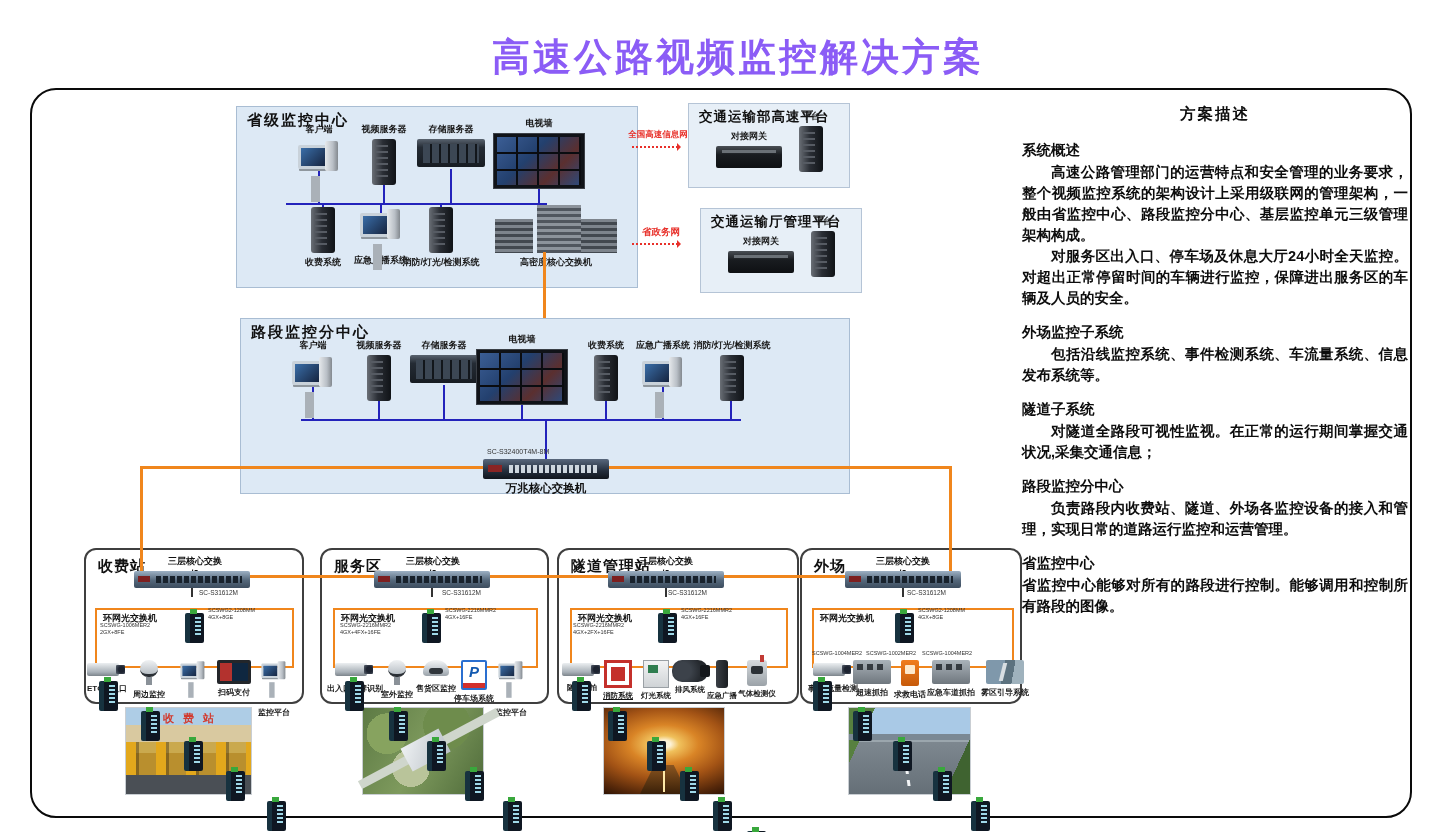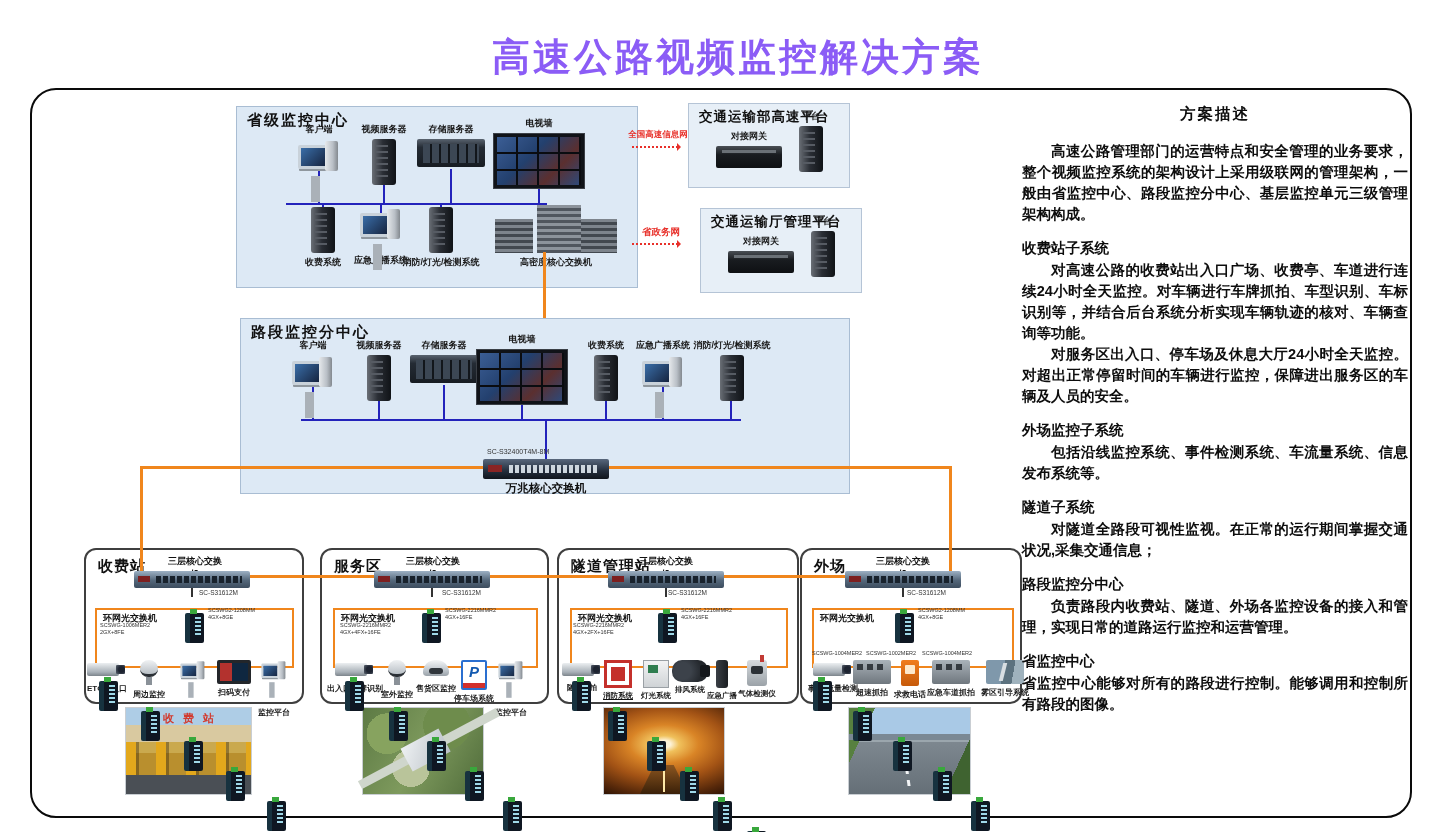--- a/index.html
+++ b/index.html
@@ -578,25 +578,22 @@
   </div>
   <div class="photo ph2"></div>
   <div class="photo ph3"></div>
   <div class="photo ph4"></div>
 
   <aside class="desc">
     <h2>方案描述</h2>
     <div class="desc-list">
 
     <div class="desc-sec">
+          <h3>系统概述</h3>
           <p class="ind">高速公路管理部门的运营特点和安全管理的业务要求，整个视频监控系统的架构设计上采用级联网的管理架构，一般由省监控中心、路段监控分中心、基层监控单元三级管理架构构成。</p>
-        </div>
-        <div class="desc-sec">
-          <h3>收费站子系统</h3>
-          <p class="ind">对高速公路的收费站出入口广场、收费亭、车道进行连续24小时全天监控。对车辆进行车牌抓拍、车型识别、车标识别等，并结合后台系统分析实现车辆轨迹的核对、车辆查询等功能。</p>
         </div>
         <div class="desc-sec">
           <p class="ind">对服务区出入口、停车场及休息大厅24小时全天监控。对超出正常停留时间的车辆进行监控，保障进出服务区的车辆及人员的安全。</p>
         </div>
         <div class="desc-sec">
           <h3>外场监控子系统</h3>
           <p class="ind">包括沿线监控系统、事件检测系统、车流量系统、信息发布系统等。</p>
         </div>
         <div class="desc-sec">
           <h3>隧道子系统</h3>

